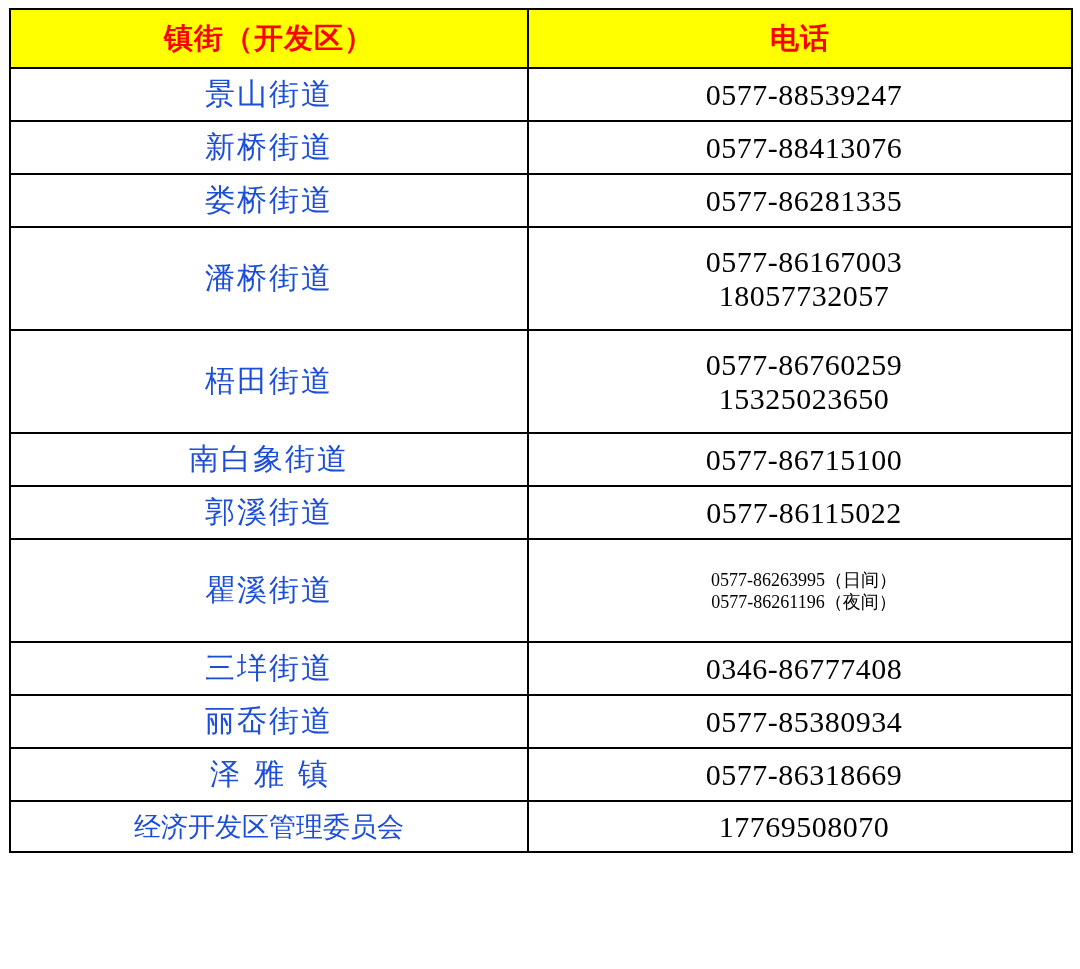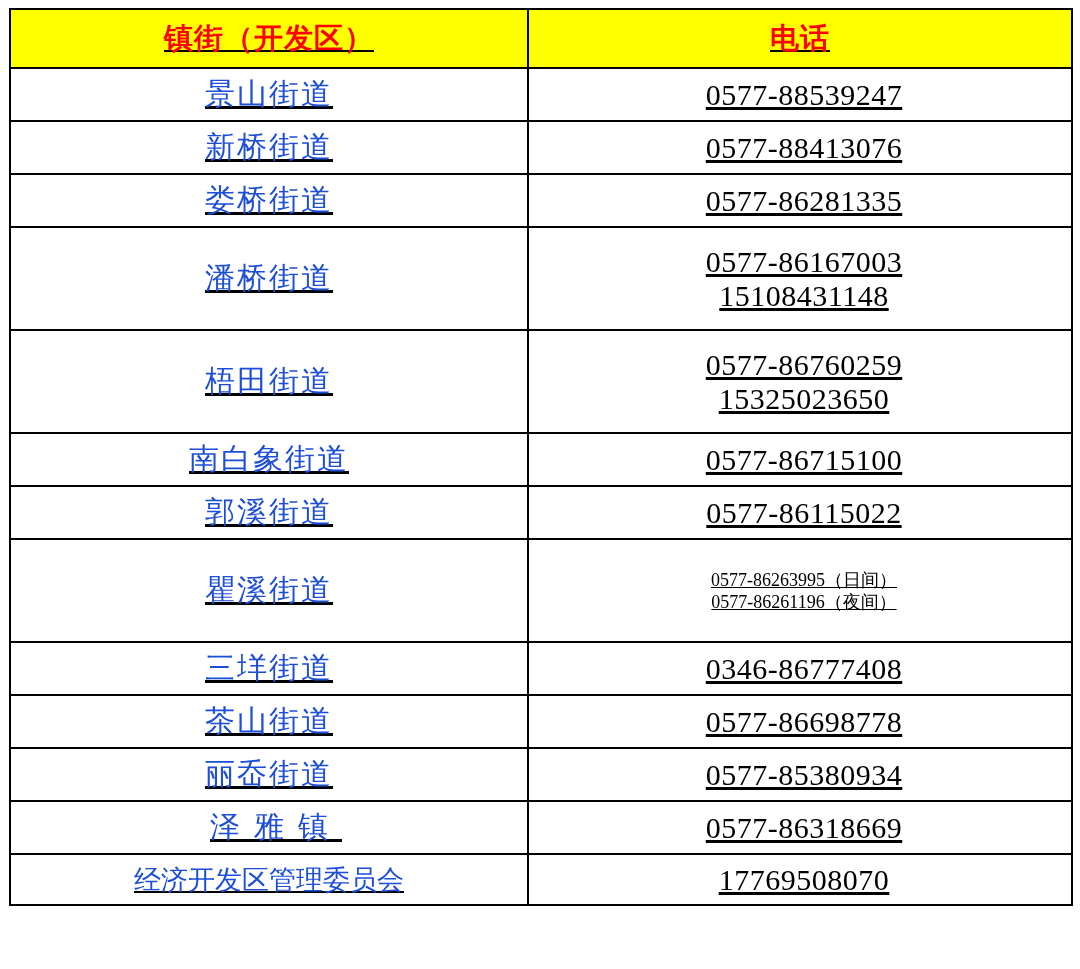--- a/index.html
+++ b/index.html
@@ -11,21 +11,20 @@
     width: 1080px;
     height: 969px;
     font-family: "Liberation Serif", "DejaVu Serif", serif;
     overflow: hidden;
   }
   .sheet {
     width: 948px;
     height: 969px;
     box-sizing: border-box;
     padding: 8px 9px 2px 9px;
-    text-decoration: underline;
   }
   table.contact-table {
     border-collapse: collapse;
     width: 1062px;
     table-layout: fixed;
   }
   table.contact-table td,
   table.contact-table th {
     border: 2px solid #000000;
     text-align: center;
@@ -99,21 +98,21 @@
       <tr class="single-row">
         <td class="area-cell">娄桥街道</td>
         <td class="phone-cell">
             <span class="phone-line">0577-86281335</span>
           </td>
       </tr>
       <tr class="double-row">
         <td class="area-cell">潘桥街道</td>
         <td class="phone-cell">
           <span class="phone-line">0577-86167003</span>
-          <span class="phone-line">15108431148</span>
+          <span class="phone-line">18057732057</span>
         </td>
       </tr>
       <tr class="double-row">
         <td class="area-cell">梧田街道</td>
         <td class="phone-cell">
           <span class="phone-line">0577-86760259</span>
           <span class="phone-line">15325023650</span>
         </td>
       </tr>
       <tr class="single-row">
@@ -135,26 +134,20 @@
           <span class="phone-line small">0577-86261196（夜间）</span>
         </td>
       </tr>
       <tr class="single-row">
         <td class="area-cell">三垟街道</td>
         <td class="phone-cell">
             <span class="phone-line">0346-86777408</span>
           </td>
       </tr>
       <tr class="single-row">
-        <td class="area-cell">茶山街道</td>
-        <td class="phone-cell">
-            <span class="phone-line">0577-86698778</span>
-          </td>
-      </tr>
-      <tr class="single-row">
         <td class="area-cell">丽岙街道</td>
         <td class="phone-cell">
             <span class="phone-line">0577-85380934</span>
           </td>
       </tr>
       <tr class="single-row">
         <td class="area-cell spaced">泽雅镇</td>
         <td class="phone-cell">
             <span class="phone-line">0577-86318669</span>
           </td>

